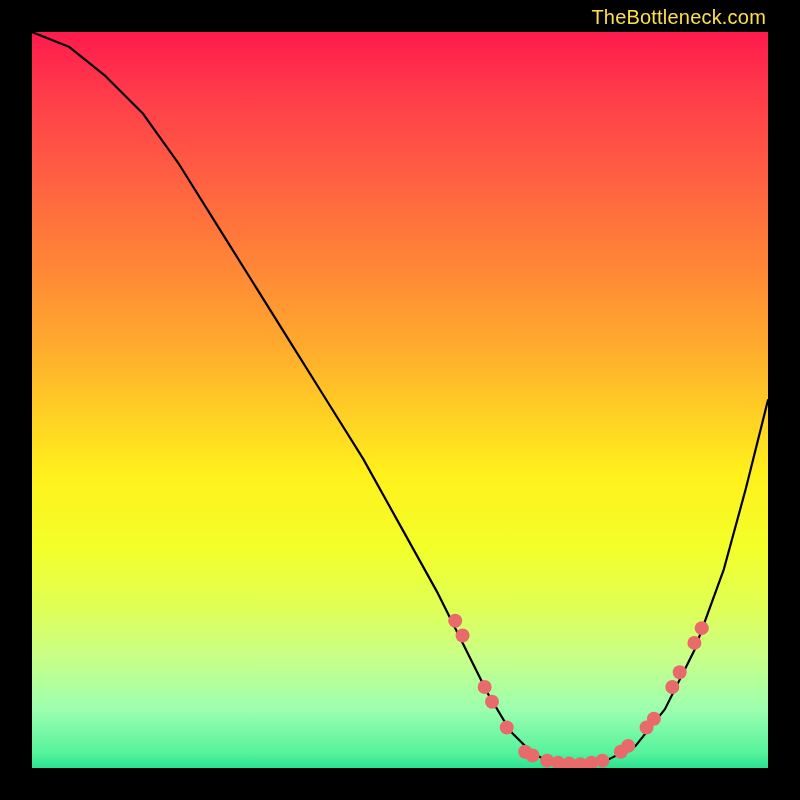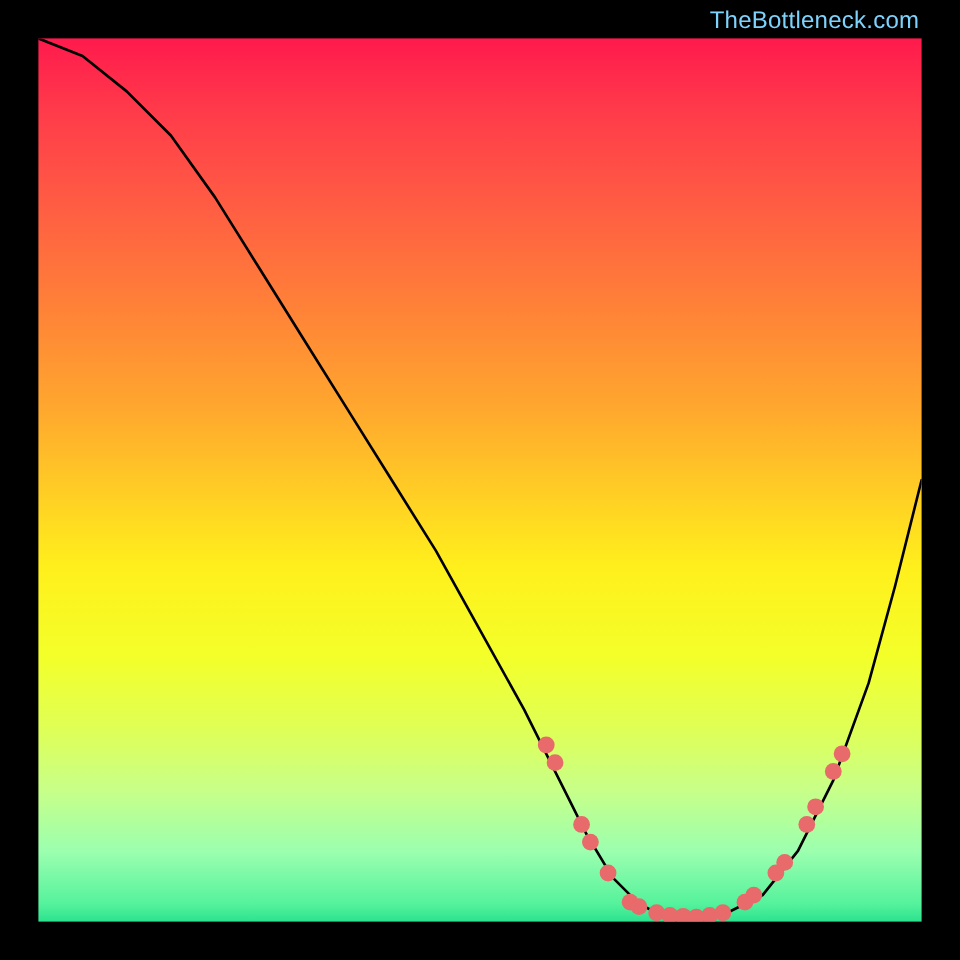--- a/index.html
+++ b/index.html
@@ -36,21 +36,21 @@
       #c8ff88 85%,
       #9cffaf 92%,
       #55f29c 98%,
       #2ce28e 100%
     );
   }
   .watermark {
     position: absolute;
     top: 6px;
     right: 34px;
-    color: #7dd3fc;
+    color: #fde047;
     font-size: 20px;
     font-weight: 500;
     letter-spacing: 0.2px;
     user-select: none;
   }
   svg.curve {
     position: absolute;
     left: 0;
     top: 0;
     width: 736px;

